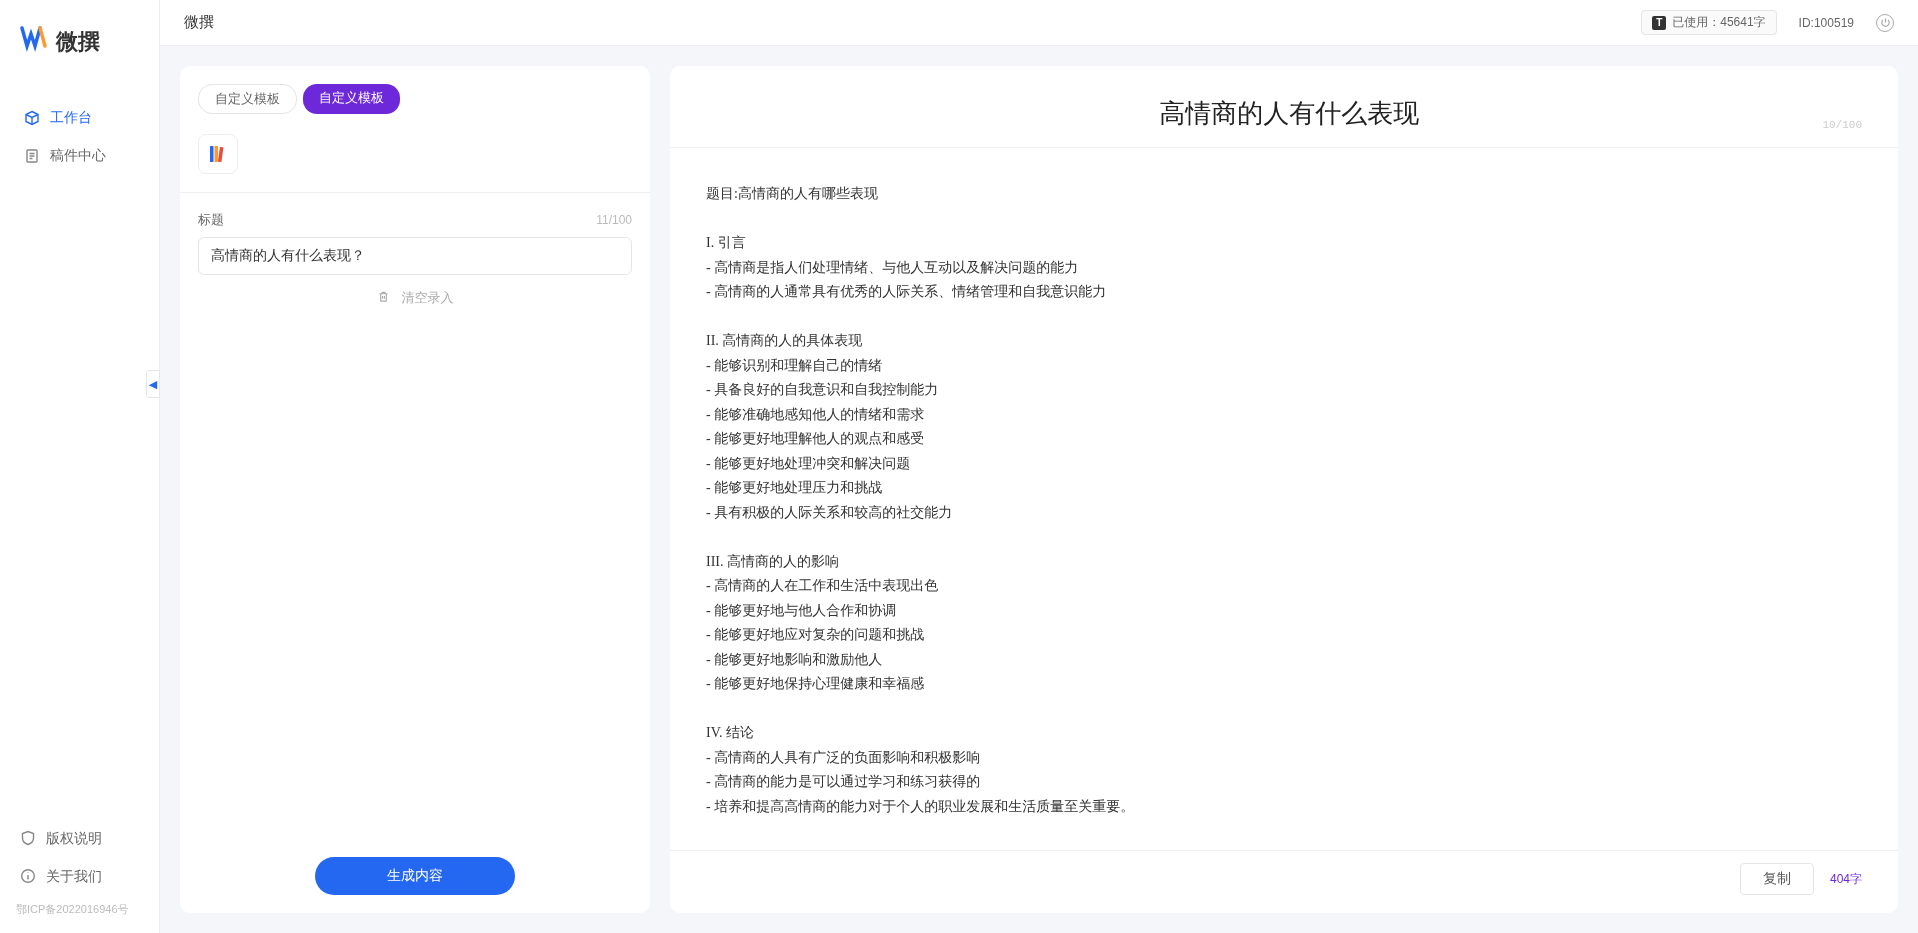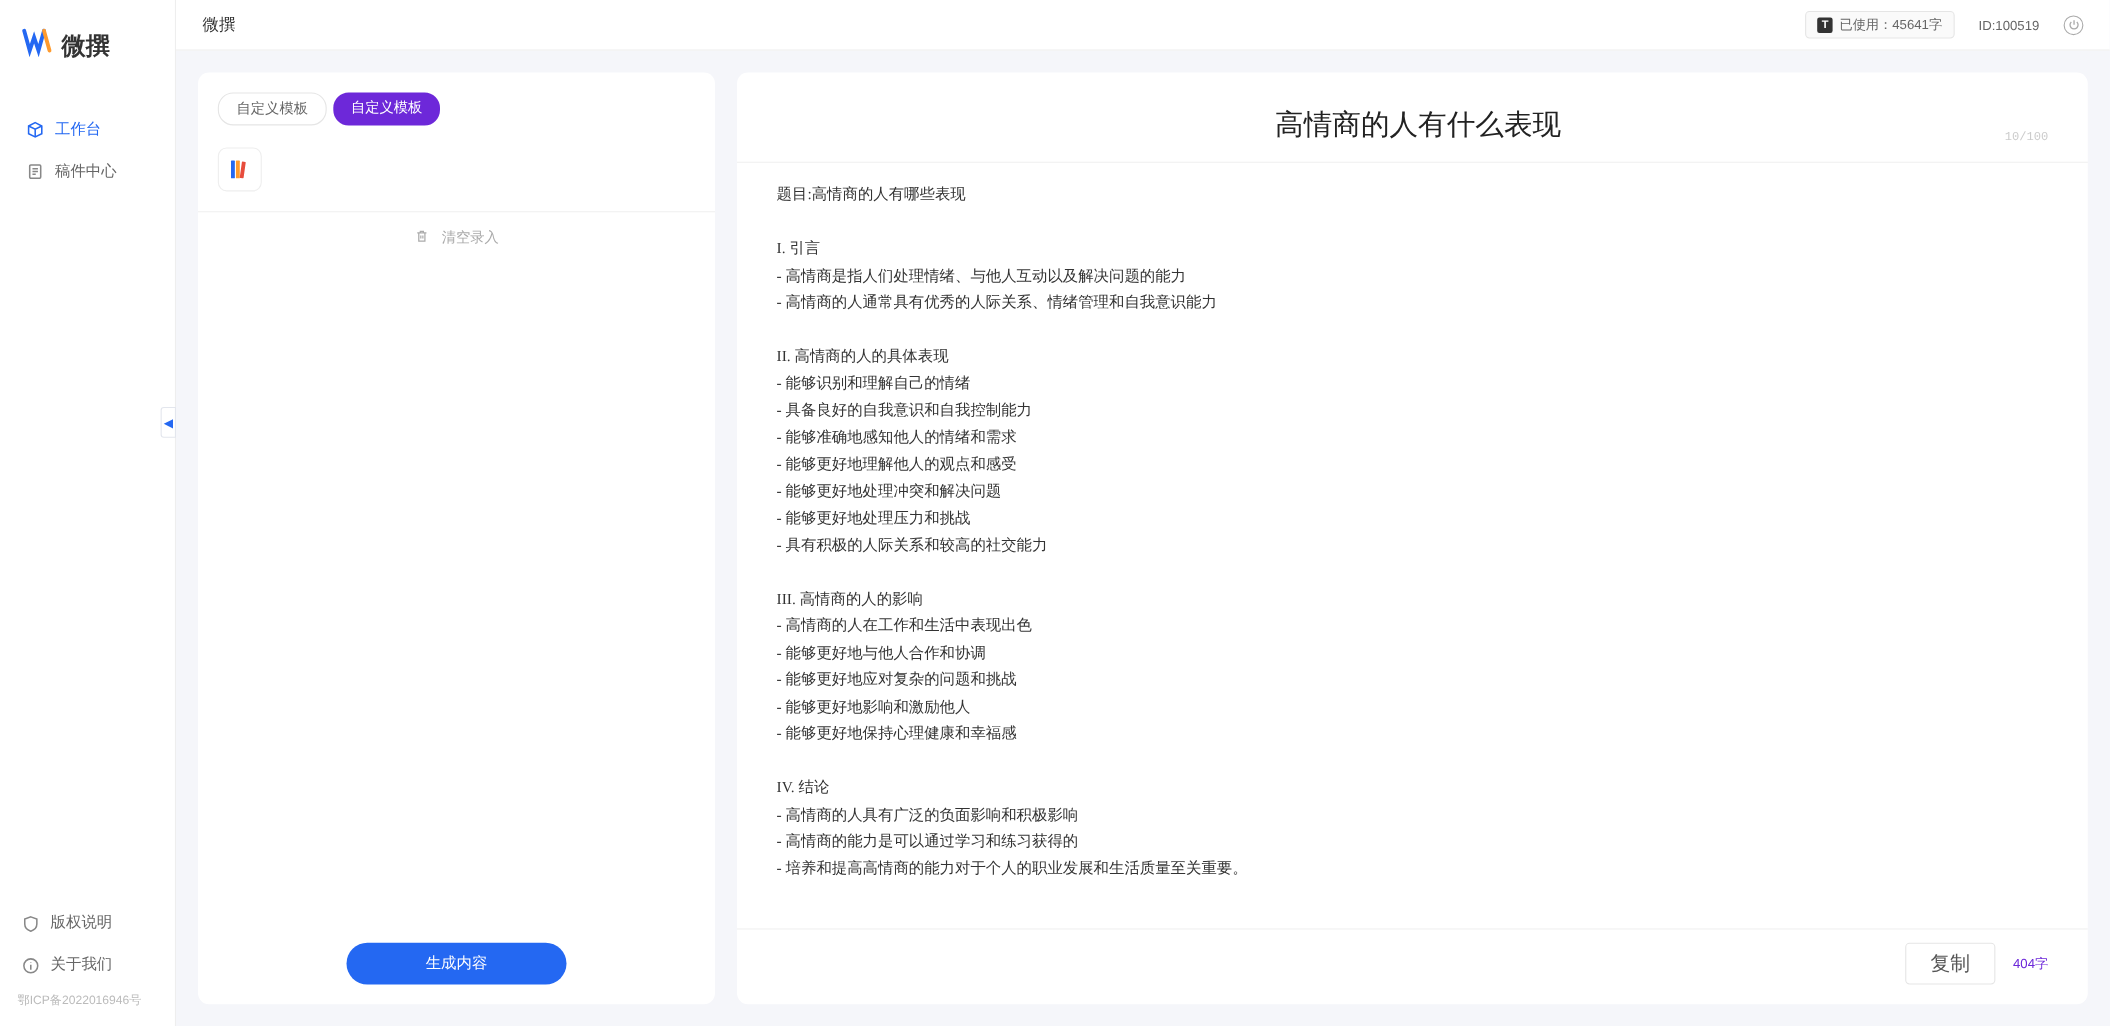--- a/index.html
+++ b/index.html
@@ -8,37 +8,37 @@
     
     .sidebar { width: 160px; background: #fff; display: flex; flex-direction: column; border-right: 1px solid #eee; position: relative; }
     .logo-area { padding: 24px 20px 30px; display: flex; align-items: center; gap: 8px; }
     .logo-icon { font-size: 26px; font-weight: bold; }
     .logo-text { font-size: 22px; font-weight: bold; color: #333; }
     .nav { flex: 1; padding-top: 10px; }
     .nav-item { display: flex; align-items: center; gap: 10px; padding: 10px 24px; cursor: pointer; font-size: 14px; color: #666; }
     .nav-item.active { color: #2468f2; }
     .nav-item-icon { width: 16px; height: 16px; display: flex; align-items: center; justify-content: center; }
     .sidebar-bottom { padding-bottom: 10px; }
-    .sidebar-footer-link { display: flex; align-items: flex-end; gap: 10px; padding: 10px 20px; cursor: pointer; font-size: 14px; color: #666; }
+    .sidebar-footer-link { display: flex; align-items: flex-start; gap: 10px; padding: 10px 20px; cursor: pointer; font-size: 14px; color: #666; }
     .icp { font-size: 11px; color: #bbb; padding: 6px 16px; }
     .collapse-handle { position: absolute; right: -1px; top: 370px; width: 14px; height: 28px; background: #fff; border: 1px solid #e3e6ed; border-radius: 3px 0 0 3px; display: flex; align-items: center; justify-content: center; cursor: pointer; color: #2468f2; font-size: 11px; }
 
     .main { flex: 1; display: flex; flex-direction: column; background: #f5f6fa; }
     .topbar { height: 46px; background: #fff; display: flex; align-items: center; justify-content: space-between; padding: 0 24px; border-bottom: 1px solid #eee; }
     .topbar-title { font-size: 15px; color: #333; }
     .topbar-right { display: flex; align-items: center; gap: 22px; color: #666; font-size: 12px; }
     .usage-pill { border: 1px solid #e5e5e5; border-radius: 4px; padding: 3px 10px; display: flex; align-items: center; gap: 6px; background: #fafafa; }
     .usage-badge { background: #333; color: #fff; font-size: 10px; border-radius: 2px; width: 14px; height: 14px; display: inline-flex; align-items: center; justify-content: center; font-weight: bold; }
     .power-icon { width: 18px; height: 18px; border: 1.5px solid #aaa; border-radius: 50%; display: flex; align-items: center; justify-content: center; font-size: 11px; color: #aaa; cursor: pointer; }
 
     .content { flex: 1; display: flex; gap: 20px; padding: 20px; overflow: hidden; }
     
     .panel { background: #fff; border-radius: 10px; display: flex; flex-direction: column; }
     .panel-left { width: 470px; padding: 18px 0; }
-    .panel-right { flex: 1; padding: 12px 0 18px; }
+    .panel-right { flex: 1; padding: 12px 0 18px; gap: 16px; }
 
     .tabs { display: flex; gap: 6px; padding: 0 18px 16px; }
     .tab { padding: 5px 16px; border-radius: 14px; font-size: 13px; cursor: pointer; }
     .tab-inactive { border: 1px solid #e5e5e5; color: #666; background: #fff; }
     .tab-active { background: #6d28d9; color: #fff; }
 
     .template-card { display: flex; gap: 12px; padding: 4px 18px 18px; border-bottom: 1px solid #f0f0f0; }
     .template-icon { width: 40px; height: 40px; border: 1px solid #eee; border-radius: 8px; display: flex; align-items: center; justify-content: center; font-size: 20px; }
     .template-info { flex: 1; }
     .template-title { font-size: 14px; font-weight: 600; color: #333; margin-bottom: 4px; }
@@ -52,21 +52,21 @@
     .clear-row { text-align: center; padding: 14px 0; color: #aaa; font-size: 13px; cursor: pointer; display: flex; align-items: center; justify-content: center; gap: 12px; }
 
     .left-bottom { margin-top: auto; padding: 0 18px; }
     .generate-btn { width: 200px; margin: 0 auto; display: block; background: #2468f2; color: #fff; border: none; border-radius: 20px; padding: 10px 0; font-size: 14px; cursor: pointer; }
 
     .output-header { padding: 18px 36px 16px; border-bottom: 1px solid #f0f0f0; display: flex; align-items: flex-end; justify-content: space-between; }
     .output-title { flex: 1; text-align: center; font-size: 26px; font-weight: 400; font-family: "SimSun", "Songti SC", serif; color: #222; }
     .output-count-small { font-size: 11px; color: #ccc; font-family: Liberation Mono, monospace; }
     .output-body { flex: 1; padding: 18px 36px; font-size: 14px; line-height: 1.75; color: #333; overflow-y: auto; white-space: pre-wrap; font-family: -apple-system, "SimSun", "Songti SC", serif; }
     .output-footer { display: flex; justify-content: flex-end; align-items: center; gap: 16px; padding: 12px 36px 0; border-top: 1px solid #f0f0f0; }
-    .copy-btn { border: 1px solid #e5e5e5; background: #fff; border-radius: 4px; padding: 6px 22px; font-size: 18px; cursor: pointer; color: #555; }
+    .copy-btn { border: 1px solid #e5e5e5; background: #fff; border-radius: 4px; padding: 6px 22px; font-size: 14px; cursor: pointer; color: #555; }
     .word-stat { font-size: 12px; color: #6d28d9; }
   </style>
 </head>
 <body>
 
 <div class="app">
   <aside class="sidebar">
     <div class="logo-area">
       <span class="logo-icon">
         <svg width="28" height="28" viewBox="0 0 28 28">
@@ -148,20 +148,27 @@
         </div>
         <div class="template-card">
           <div class="template-icon">
             <svg width="24" height="24" viewBox="0 0 24 24">
                 <rect x="4" y="4" width="3.5" height="16" fill="#2468f2" rx="0.5"></rect>
                 <rect x="8.5" y="4" width="3.5" height="16" fill="#ff9b2e" rx="0.5"></rect>
                 <rect x="13" y="5" width="3.5" height="15" fill="#e74c3c" rx="0.5" transform="rotate(8 14.7 12)"></rect>
               </svg>
           </div>
         </div>
+        <div class="form-section">
+          <div class="form-label-row">
+            <span>标题</span>
+            <span class="char-count">11/100</span>
+          </div>
+          <input type="text" class="text-input" value="高情商的人有什么表现？" style="">
+        </div>
         <div class="clear-row">
           <span>
             <svg width="13" height="13" viewBox="0 0 14 14" fill="none" stroke="#aaa" stroke-width="1.2">
                 <path d="M2.5 4 H11.5 M5.5 4 V2.5 H8.5 V4 M4 4 V12 H10 V4 M6 6.5 V9.5 M8 6.5 V9.5"></path>
               </svg>
           </span>
           <span>清空录入</span>
         </div>
         <div class="left-bottom">
           <button class="generate-btn">生成内容</button>

